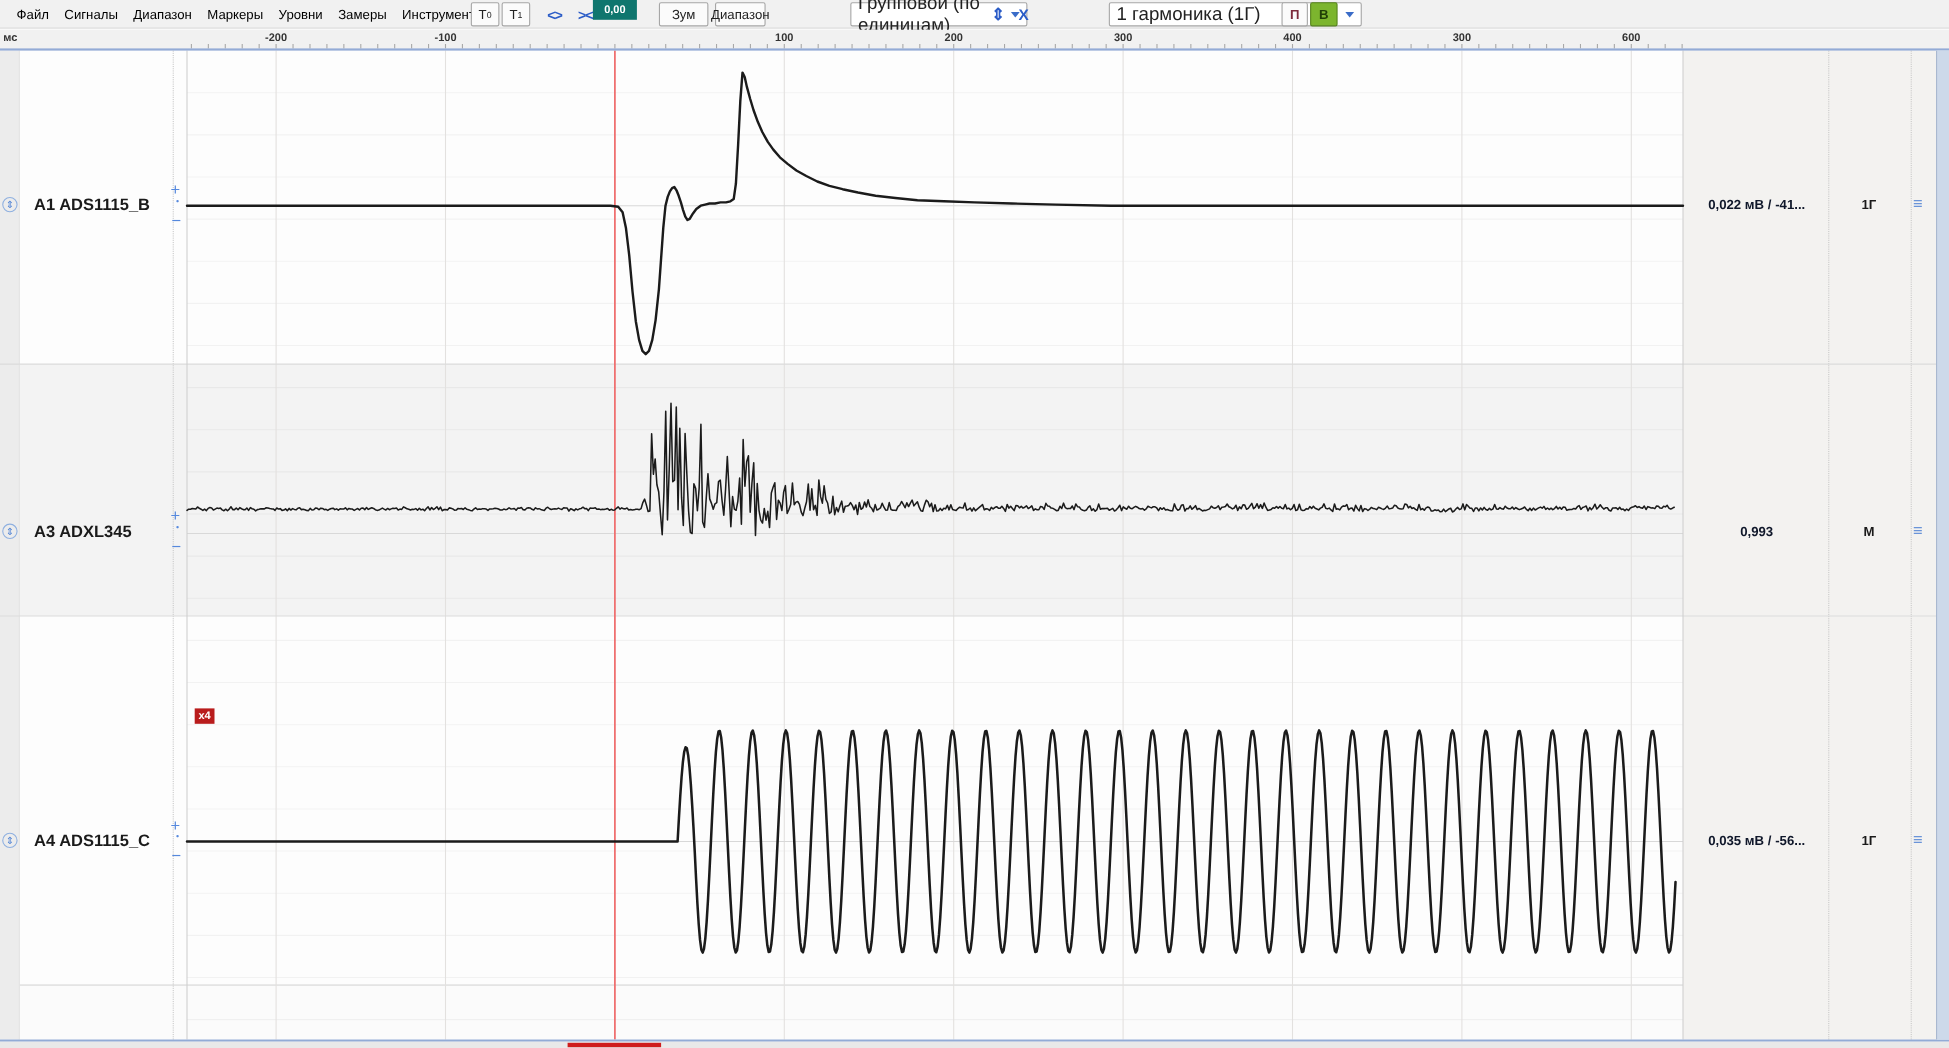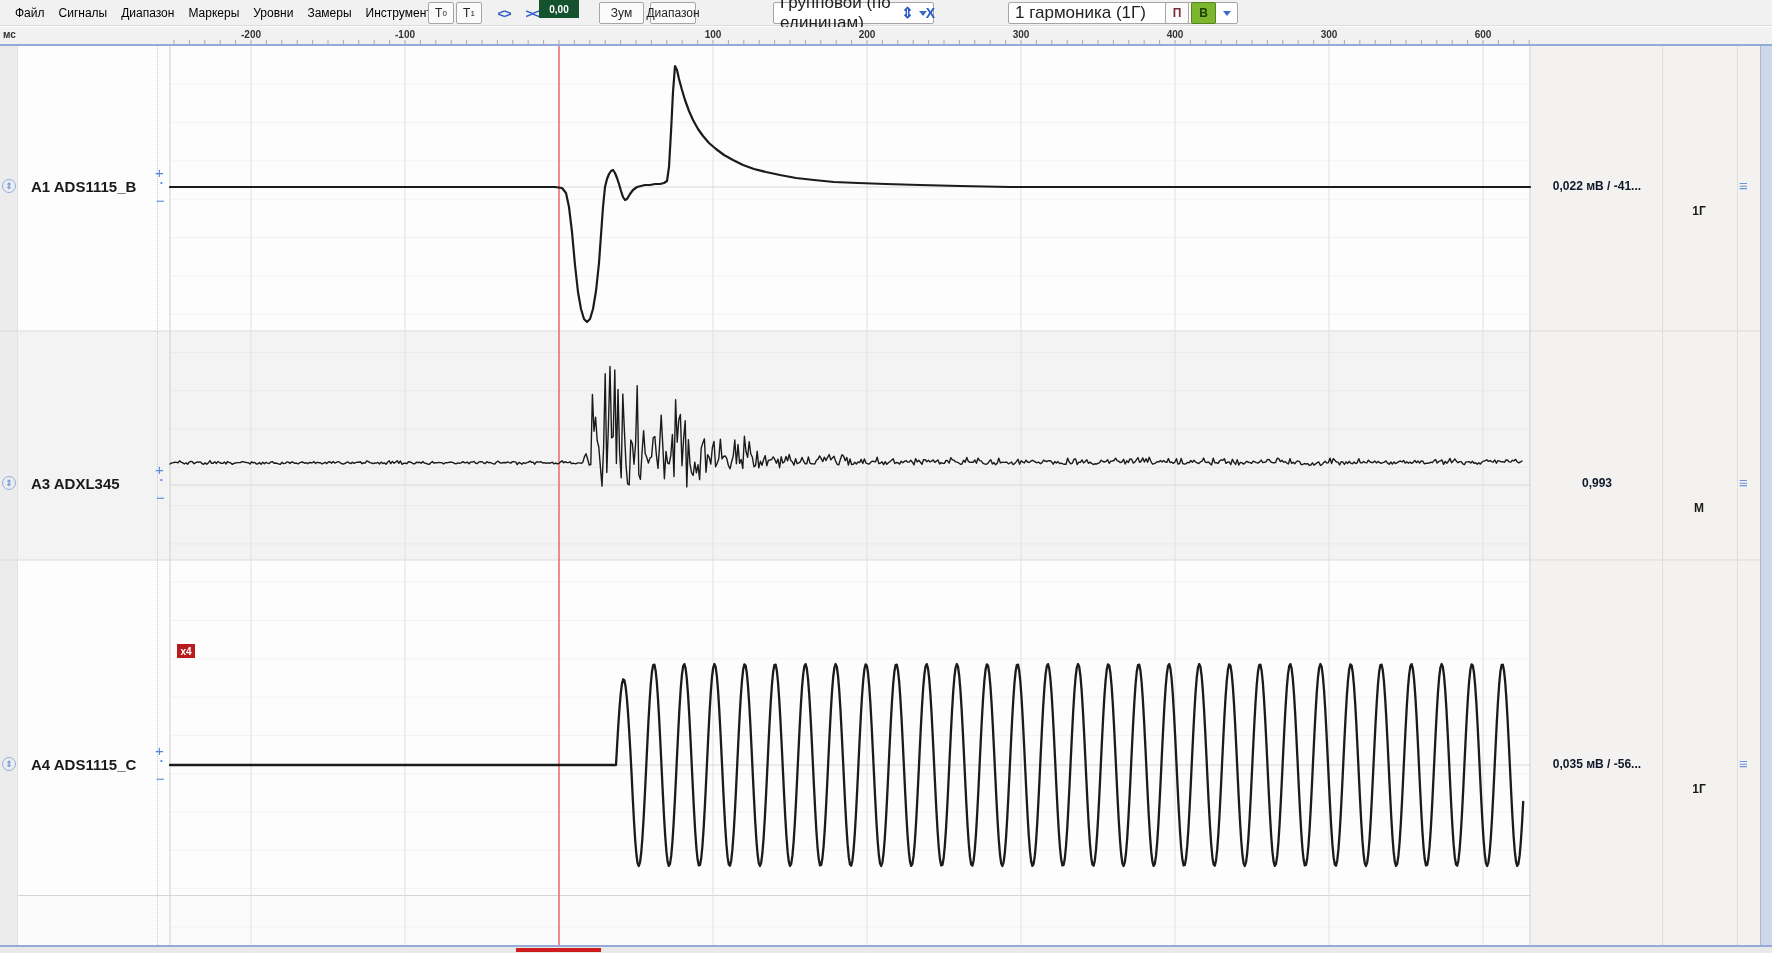--- a/index.html
+++ b/index.html
@@ -19,21 +19,21 @@
   .blue-glyph{color:#2b5cc7;font-weight:bold;font-size:13px;letter-spacing:-1px;}
   .dropdown{position:absolute;top:2px;height:22px;background:#fff;border:1px solid #a6a6a6;border-radius:2px;
         display:flex;align-items:center;padding:0 6px;font-size:17px;color:#222;margin-left:46px;}
   .dd-arrow{position:absolute;right:6px;top:8px;width:0;height:0;border-left:4px solid transparent;border-right:4px solid transparent;border-top:5px solid #3a6cc8;}
   #btn-p{left:1165px;width:24px;color:#7d2b3c;font-weight:bold;}
   #btn-v{left:1191px;width:25px;background:#7cb52e;border-color:#55831d;color:#203f06;font-weight:bold;}
   
   #ruler{position:absolute;left:0;top:27px;width:1772px;height:18px;background:#f1f1f1;}
   .ruler-label{position:absolute;top:2px;width:44px;text-align:center;font-size:10px;font-weight:bold;color:#333;}
   #ruler-unit{position:absolute;left:3px;top:2px;font-size:10px;font-weight:bold;color:#333;}
-  #cursor-badge{position:absolute;left:539px;top:0px;width:40px;height:18px;background:#14532d;color:#fff;
+  #cursor-badge{position:absolute;left:539px;top:0px;width:40px;height:18px;background:#0f766e;color:#fff;
         font-size:10px;font-weight:bold;display:flex;align-items:center;justify-content:center;z-index:30;}
   #ruler-underline{position:absolute;left:0;top:44px;width:1772px;height:2px;background:#93abd6;z-index:8;}
   
   .band{position:absolute;left:0;width:1760px;}
   #band-a1{top:46px;height:285px;background:#fdfdfd;}
   #band-a3{top:331px;height:229px;background:#f3f3f3;}
   #band-a4{top:560px;height:335px;background:#fdfdfd;}
   #band-bottom{top:895px;height:50px;background:#fbfbfb;border-top:1px solid #d5d5d5;}
   #left-strip{position:absolute;left:0;top:46px;width:18px;height:899px;background:#ececec;border-right:1px solid #e3e3e3;}
   #right-panel{position:absolute;left:1530px;top:46px;width:230px;height:899px;background:#f3f2f0;}
@@ -42,21 +42,21 @@
   #plot-svg{position:absolute;left:0;top:0;z-index:5;pointer-events:none;}
   
   .channel{position:absolute;left:0;top:0;width:100%;height:0;z-index:10;}
   .drag-icon{position:absolute;left:2px;top:calc(var(--z) - 8px);width:14px;height:14px;border:1px solid #8fb0e0;border-radius:50%;
         color:#4a7fd4;font-size:9px;line-height:12px;text-align:center;cursor:grab;}
   .ch-label{position:absolute;left:31px;top:calc(var(--z) - 9px);font-size:15px;font-weight:bold;color:#1a1a1a;white-space:nowrap;}
   .h-plus{position:absolute;left:155px;top:calc(var(--z) - 23px);color:#5588dd;font-size:15px;cursor:pointer;}
   .h-dot{position:absolute;left:160px;top:calc(var(--z) - 9px);color:#5588dd;font-size:8px;cursor:pointer;}
   .h-minus{position:absolute;left:156px;top:calc(var(--z) + 5px);color:#5588dd;font-size:15px;cursor:pointer;}
   .ch-value{position:absolute;left:1532px;top:calc(var(--z) - 8px);width:130px;text-align:center;font-size:12px;font-weight:bold;color:#0f172a;white-space:nowrap;}
-  .ch-unit{position:absolute;left:1664px;top:calc(var(--z) - 8px);width:70px;text-align:center;font-size:12px;font-weight:bold;color:#1a1a1a;margin-top:25px;}
+  .ch-unit{position:absolute;left:1664px;top:calc(var(--z) - 8px);width:70px;text-align:center;font-size:12px;font-weight:bold;color:#1a1a1a;}
   .ch-burger{position:absolute;left:1739px;top:calc(var(--z) - 10px);color:#6a94d8;font-size:15px;font-weight:bold;cursor:pointer;}
   #x4-badge{position:absolute;left:177px;top:644px;width:18px;height:14px;background:#b91c1c;color:#fff;font-size:10px;
         font-weight:bold;display:flex;align-items:center;justify-content:center;z-index:12;}
   
   #bottom-blue{position:absolute;left:0;top:945px;width:1772px;height:2px;background:#93abd6;z-index:8;}
   #bottom-strip{position:absolute;left:0;top:947px;width:1772px;height:6px;background:#e9e9e9;z-index:8;}
   #bottom-thumb{position:absolute;left:516px;top:948px;width:85px;height:4px;background:#cf1d1d;z-index:9;cursor:pointer;}
   #right-scrollbar{position:absolute;left:1760px;top:46px;width:12px;height:899px;background:#cdd9ea;border-left:1px solid #a9b8cf;z-index:9;cursor:pointer;}
 </style>
 </head>

